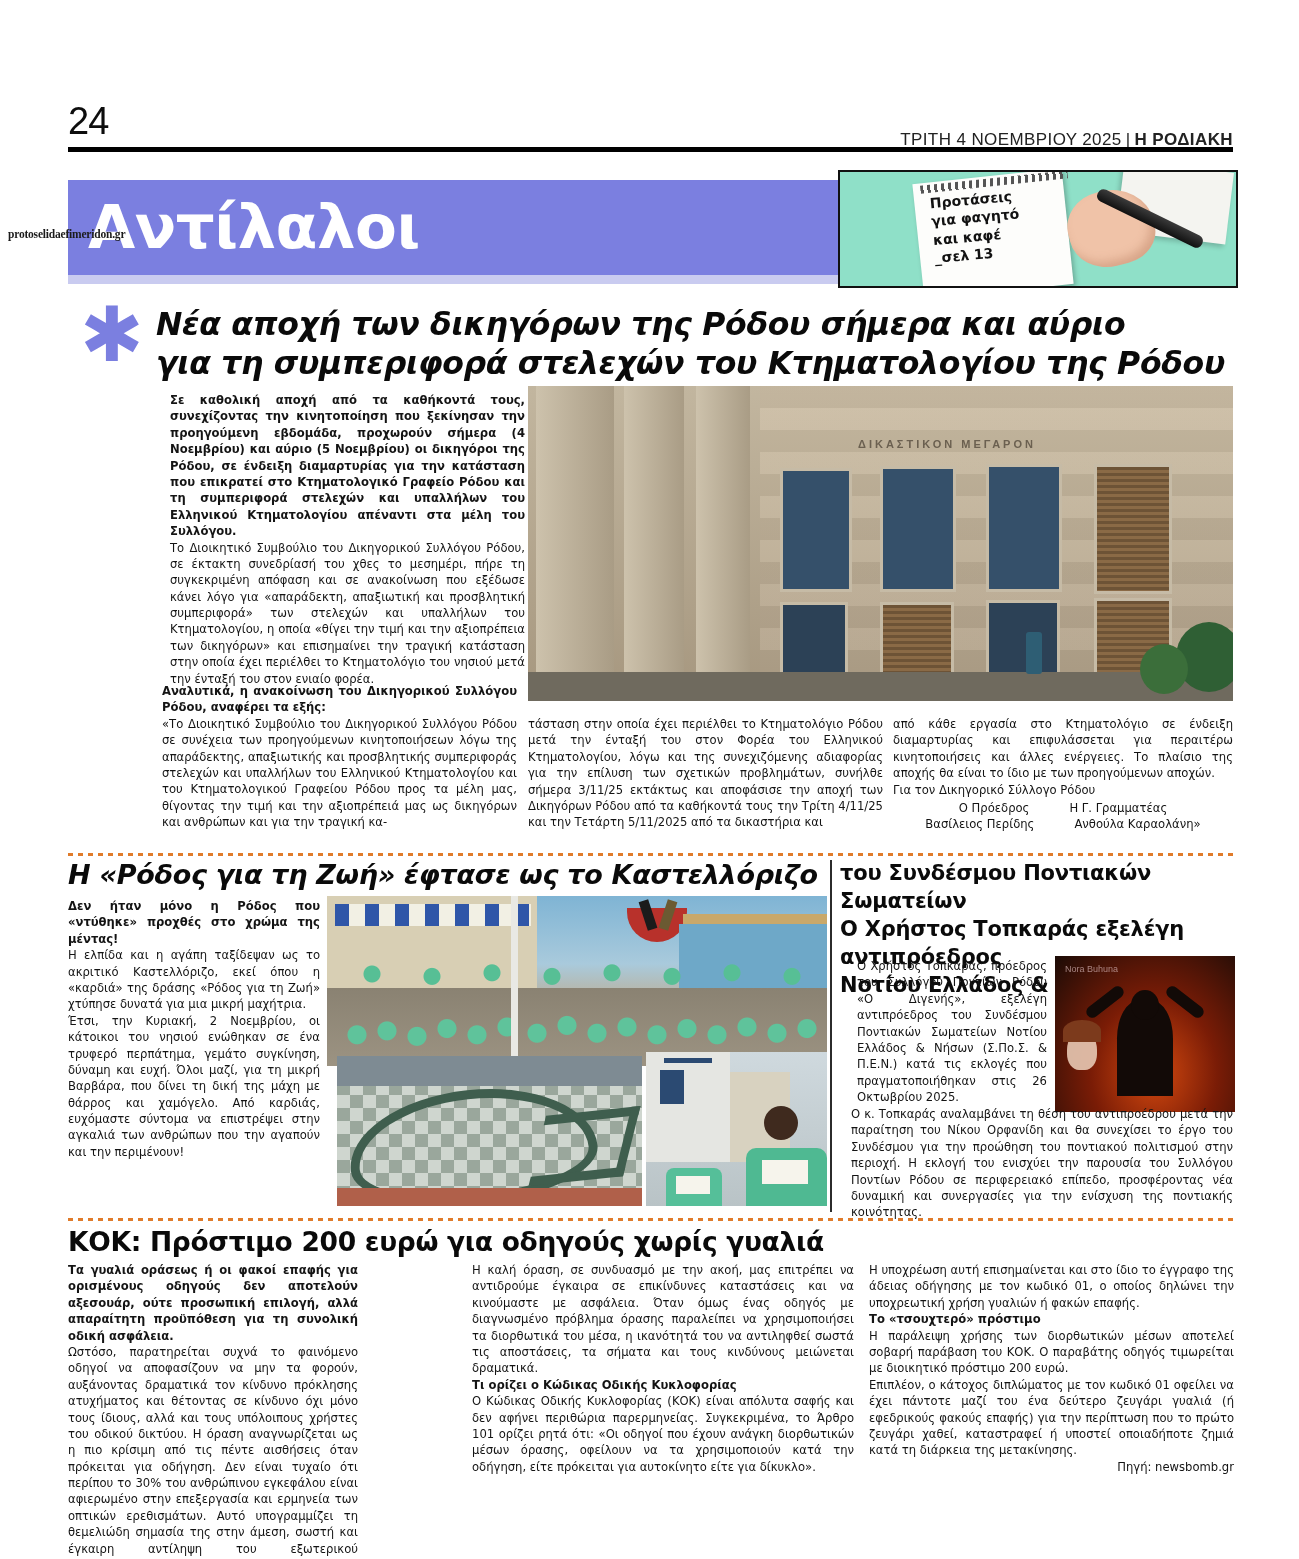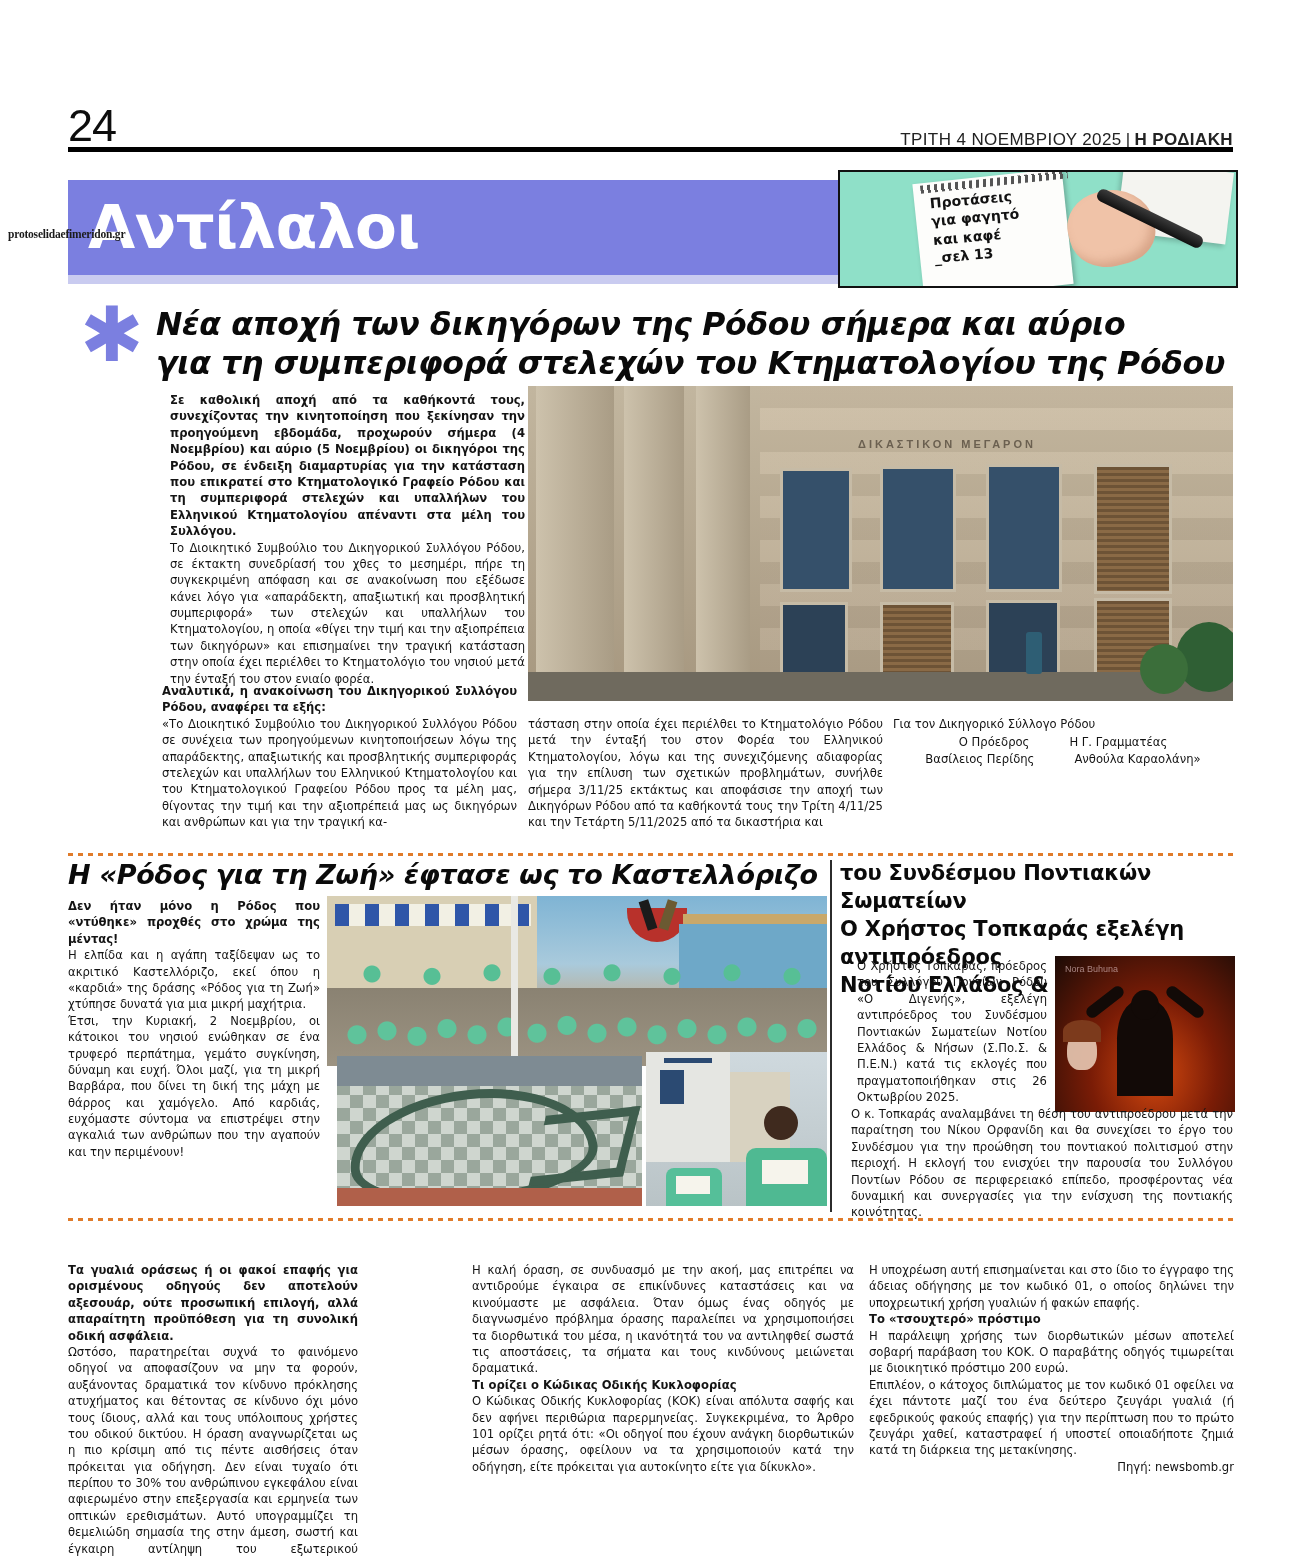--- a/index.html
+++ b/index.html
@@ -17,21 +17,21 @@
   .watermark{
     position:absolute;left:8px;top:228px;
     font-family:"Liberation Serif", serif;
     font-weight:bold;font-size:11.5px;color:#1b1b1b;
     letter-spacing:-0.2px;z-index:40;white-space:nowrap;
   }
 
   
   .folio{
     position:absolute;left:68px;top:100px;
-    font-size:45px;font-weight:300;color:#0d0d0d;
+    font-size:38px;font-weight:300;color:#0d0d0d;
     font-family:"Liberation Sans", sans-serif;letter-spacing:-1px;
   }
   .dateline{
     position:absolute;right:66px;top:130px;
     font-size:17px;color:#222;letter-spacing:.4px;white-space:nowrap;
   }
   .dateline .paper{font-weight:bold;}
   .dateline .bar{margin:0 4px;}
   .rule-top{
     position:absolute;left:68px;top:147px;width:1165px;height:5px;background:#000;
@@ -251,20 +251,21 @@
     <p>Το Διοικητικό Συμβούλιο του Δικηγορικού Συλλόγου Ρόδου, σε έκτακτη συνεδρίασή του χθες το μεσημέρι, πήρε τη συγκεκριμένη απόφαση και σε ανακοίνωση που εξέδωσε κάνει λόγο για «απαράδεκτη, απαξιωτική και προσβλητική συμπεριφορά» των στελεχών και υπαλλήλων του Κτηματολογίου, η οποία «θίγει την τιμή και την αξιοπρέπεια των δικηγόρων» και επισημαίνει την τραγική κατάσταση στην οποία έχει περιέλθει το Κτηματολόγιο του νησιού μετά την ένταξή του στον ενιαίο φορέα.</p>
   </div>
   <div class="col a1c1b">
     <p class="b">Αναλυτικά, η ανακοίνωση του Δικηγορικού Συλλόγου Ρόδου, αναφέρει τα εξής:</p>
     <p>«Το Διοικητικό Συμβούλιο του Δικηγορικού Συλλόγου Ρόδου σε συνέχεια των προηγούμενων κινητοποιήσεων λόγω της απαράδεκτης, απαξιωτικής και προσβλητικής συμπεριφοράς στελεχών και υπαλλήλων του Ελληνικού Κτηματολογίου και του Κτηματολογικού Γραφείου Ρόδου προς τα μέλη μας, θίγοντας την τιμή και την αξιοπρέπειά μας ως δικηγόρων και ανθρώπων και για την τραγική κα-</p>
   </div>
   <div class="col a1c2">
     <p>τάσταση στην οποία έχει περιέλθει το Κτηματολόγιο Ρόδου μετά την ένταξή του στον Φορέα του Ελληνικού Κτηματολογίου, λόγω και της συνεχιζόμενης αδιαφορίας για την επίλυση των σχετικών προβλημάτων, συνήλθε σήμερα 3/11/25 εκτάκτως και αποφάσισε την αποχή των Δικηγόρων Ρόδου από τα καθήκοντά τους την Τρίτη 4/11/25 και την Τετάρτη 5/11/2025 από τα δικαστήρια και</p>
   </div>
   <div class="col a1c3">
+    <p>από κάθε εργασία στο Κτηματολόγιο σε ένδειξη διαμαρτυρίας και επιφυλάσσεται για περαιτέρω κινητοποιήσεις και άλλες ενέργειες. Το πλαίσιο της αποχής θα είναι το ίδιο με των προηγούμενων αποχών.</p>
     <p>Για τον Δικηγορικό Σύλλογο Ρόδου</p>
     <div class="sign">
       <div class="row">
         <span>Ο Πρόεδρος</span>
         <span>Η Γ. Γραμματέας</span>
       </div>
       <div class="row">
         <span>Βασίλειος Περίδης</span>
         <span>Ανθούλα Καραολάνη»</span>
       </div>
@@ -358,20 +359,21 @@
     <div style="position:absolute;left:108px;top:40px;width:44px;height:12px;background:#120a07;transform:rotate(38deg);border-radius:6px;"></div>
     <div style="position:absolute;left:12px;top:74px;width:30px;height:40px;background:#e8c9b4;border-radius:50% 50% 40% 40%;opacity:.9;"></div>
     <div style="position:absolute;left:8px;top:64px;width:38px;height:22px;background:#7c3a1c;border-radius:50% 50% 0 0;"></div>
   </div>
   <div class="col a3c2">
     <p>Ο κ. Τοπκαράς αναλαμβάνει τη θέση του αντιπροέδρου μετά την παραίτηση του Νίκου Ορφανίδη και θα συνεχίσει το έργο του Συνδέσμου για την προώθηση του ποντιακού πολιτισμού στην περιοχή. Η εκλογή του ενισχύει την παρουσία του Συλλόγου Ποντίων Ρόδου σε περιφερειακό επίπεδο, προσφέροντας νέα δυναμική και συνεργασίες για την ενίσχυση της ποντιακής κοινότητας.</p>
   </div>
 
   <div class="dots2"></div>
 
+  <div class="h4">ΚΟΚ: Πρόστιμο 200 ευρώ  για οδηγούς χωρίς γυαλιά</div>
   <div class="col a4c1">
     <p class="b">Τα γυαλιά οράσεως ή οι φακοί επαφής για ορισμένους οδηγούς δεν αποτελούν αξεσουάρ, ούτε προσωπική επιλογή, αλλά απαραίτητη προϋπόθεση για τη συνολική οδική ασφάλεια.</p>
     <p>Ωστόσο, παρατηρείται συχνά το φαινόμενο οδηγοί να αποφασίζουν να μην τα φορούν, αυξάνοντας δραματικά τον κίνδυνο πρόκλησης ατυχήματος και θέτοντας σε κίνδυνο όχι μόνο τους ίδιους, αλλά και τους υπόλοιπους χρήστες του οδικού δικτύου. Η όραση αναγνωρίζεται ως η πιο κρίσιμη από τις πέντε αισθήσεις όταν πρόκειται για οδήγηση. Δεν είναι τυχαίο ότι περίπου το 30% του ανθρώπινου εγκεφάλου είναι αφιερωμένο στην επεξεργασία και ερμηνεία των οπτικών ερεθισμάτων. Αυτό υπογραμμίζει τη θεμελιώδη σημασία της στην άμεση, σωστή και έγκαιρη αντίληψη του εξωτερικού περιβάλλοντος.</p>
   </div>
   <div class="col a4c2">
     <p>Η καλή όραση, σε συνδυασμό με την ακοή, μας επιτρέπει να αντιδρούμε έγκαιρα σε επικίνδυνες καταστάσεις και να κινούμαστε με ασφάλεια. Όταν όμως ένας οδηγός με διαγνωσμένο πρόβλημα όρασης παραλείπει να χρησιμοποιήσει τα διορθωτικά του μέσα, η ικανότητά του να αντιληφθεί σωστά τις αποστάσεις, τα σήματα και τους κινδύνους μειώνεται δραματικά.</p>
     <p class="b sp">Τι ορίζει ο Κώδικας Οδικής Κυκλοφορίας</p>
     <p>Ο Κώδικας Οδικής Κυκλοφορίας (ΚΟΚ) είναι απόλυτα σαφής και δεν αφήνει περιθώρια παρερμηνείας. Συγκεκριμένα, το Άρθρο 101 ορίζει ρητά ότι: «Οι οδηγοί που έχουν ανάγκη διορθωτικών μέσων όρασης, οφείλουν να τα χρησιμοποιούν κατά την οδήγηση, είτε πρόκειται για αυτοκίνητο είτε για δίκυκλο».</p>
   </div>
   <div class="col a4c3">

